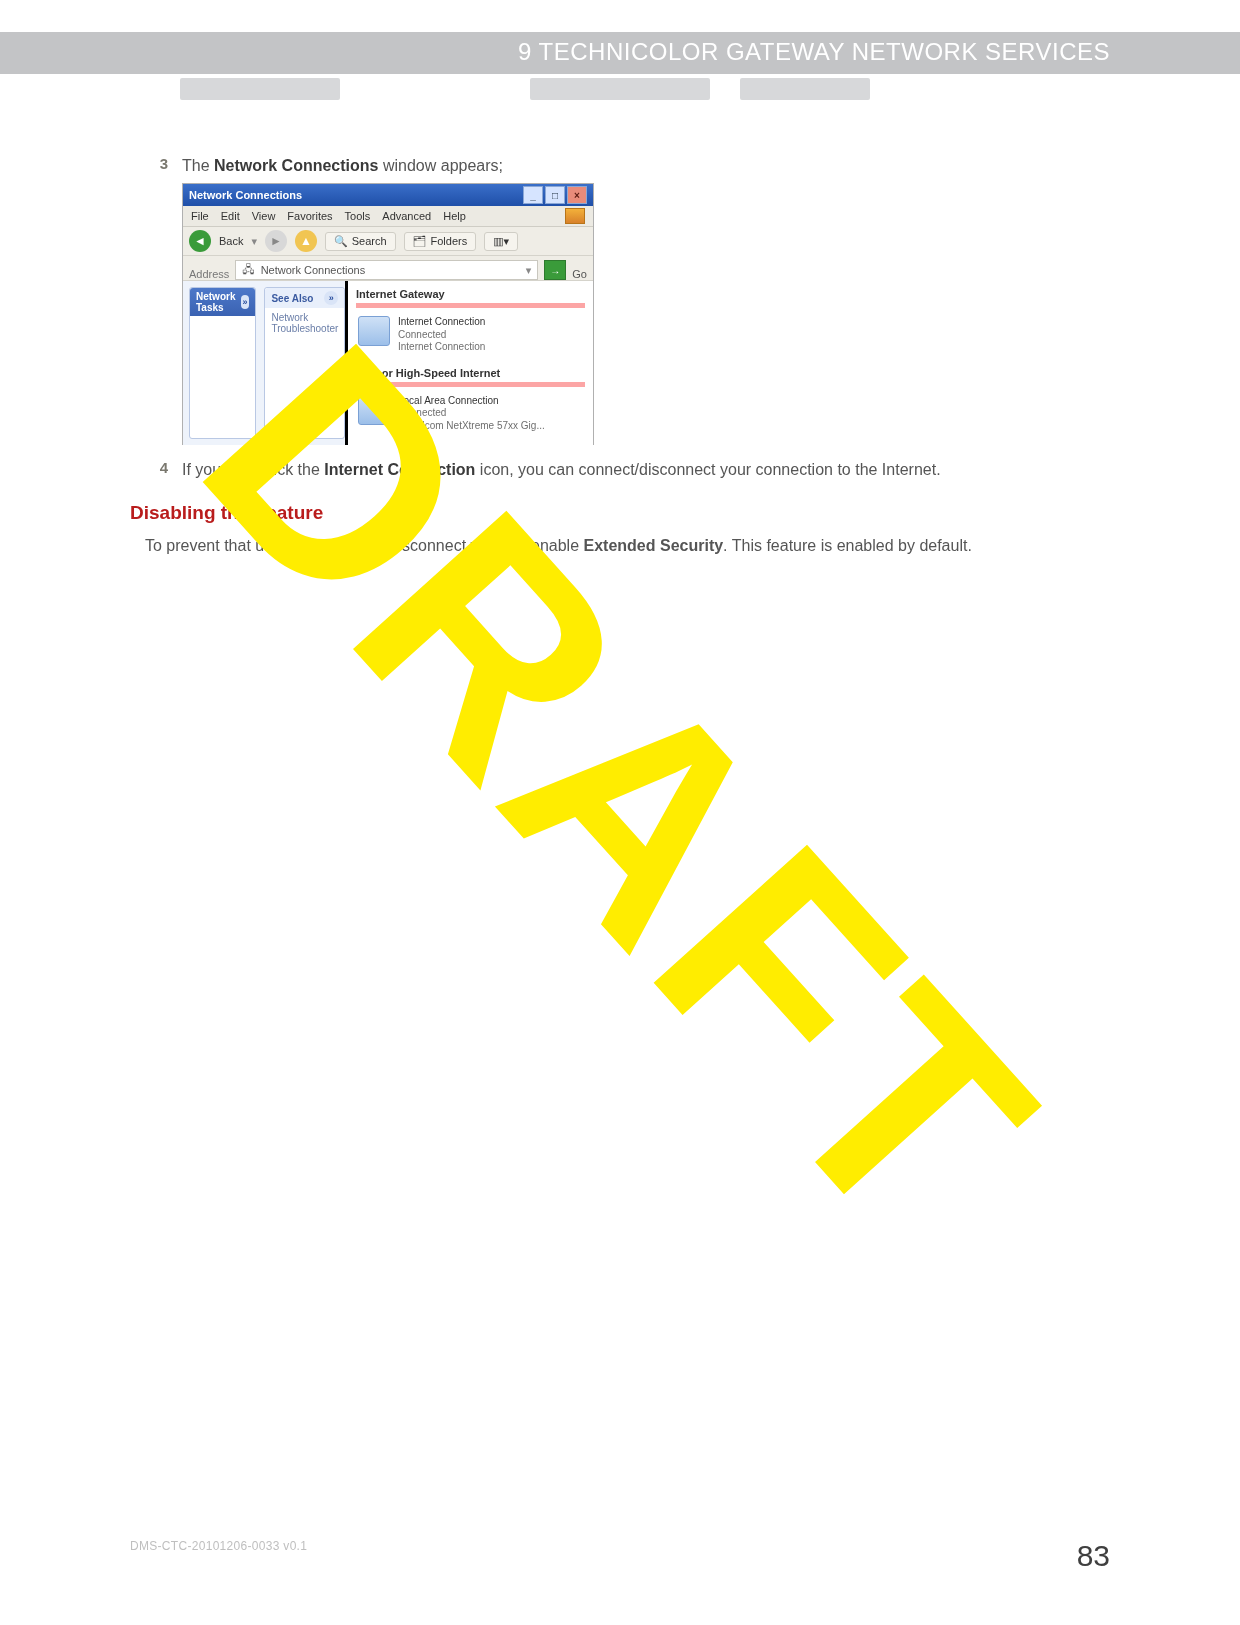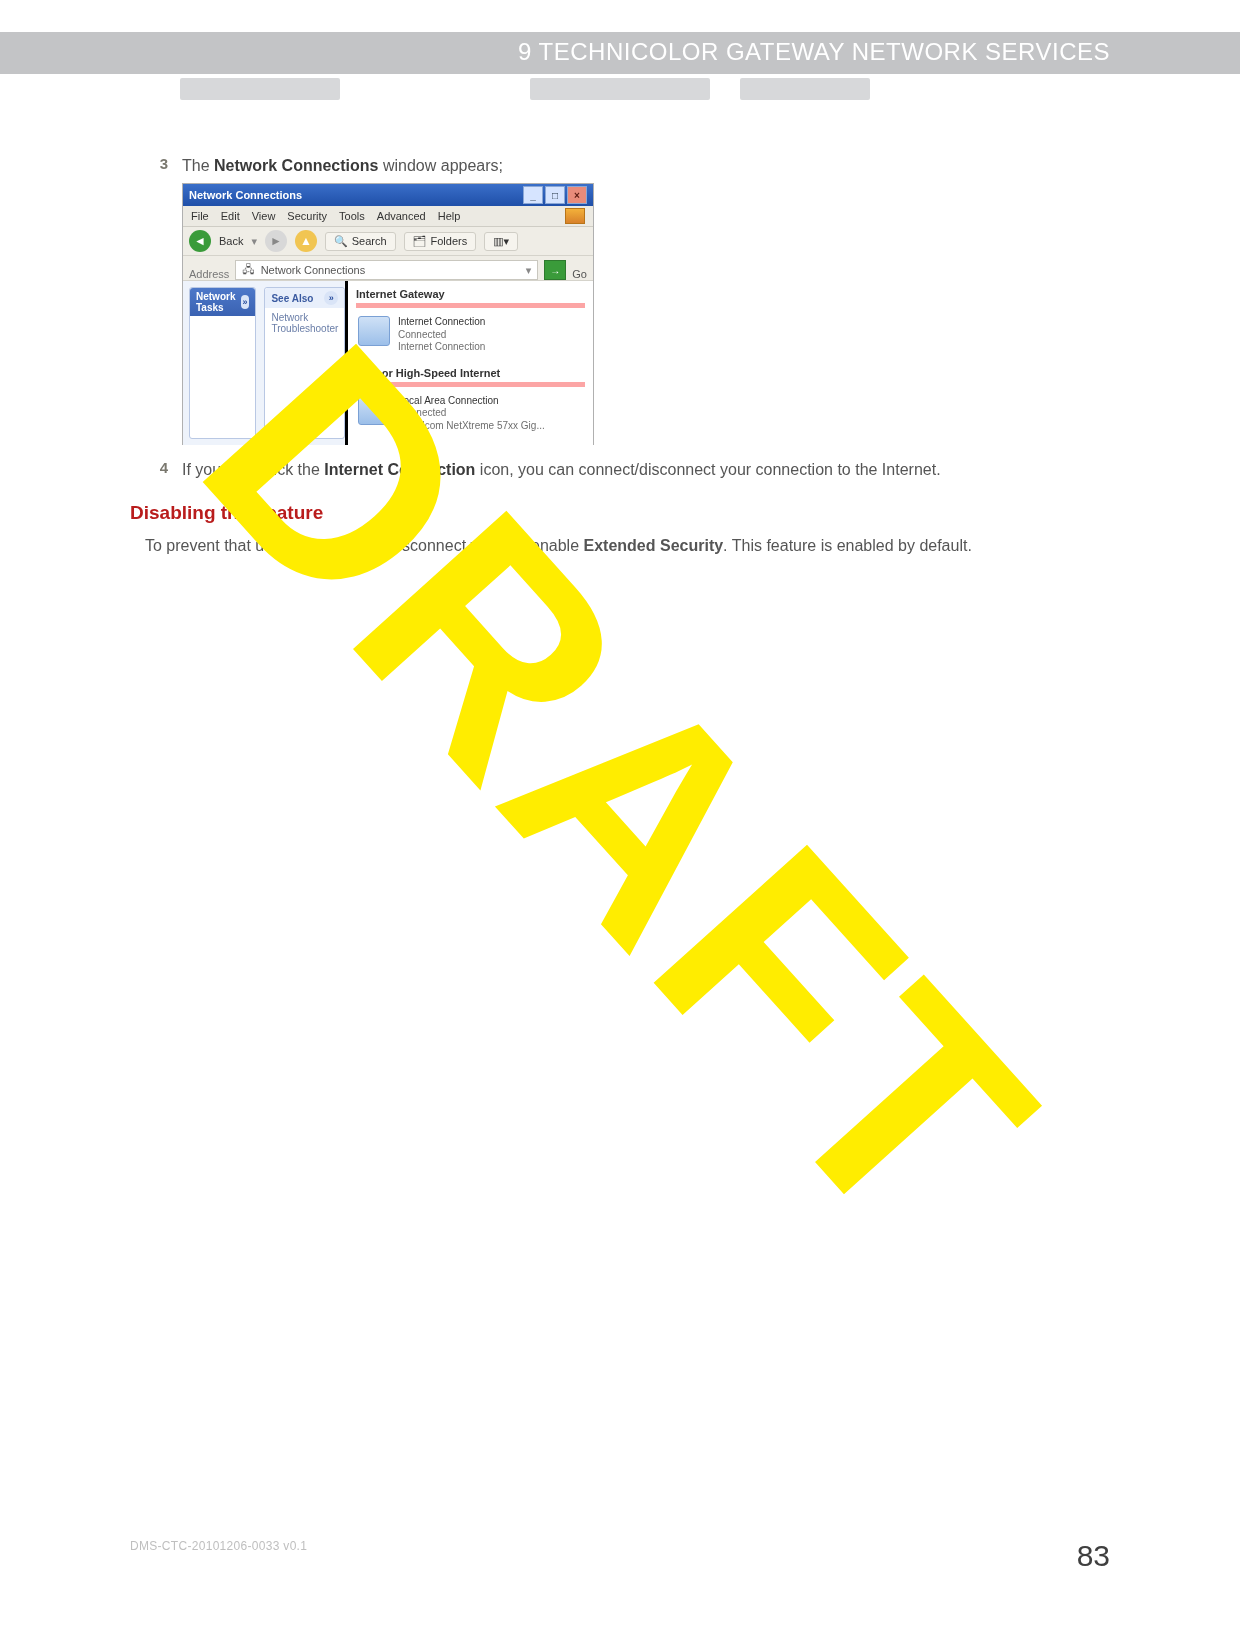--- a/index.html
+++ b/index.html
@@ -76,21 +76,21 @@
       <span>Network Connections</span>
       <span class="sp"></span>
       <span class="wbtn">_</span>
       <span class="wbtn">□</span>
       <span class="wbtn close">×</span>
     </div>
     <div class="menubar">
       <span>File</span>
       <span>Edit</span>
       <span>View</span>
-      <span>Security</span>
+      <span>Favorites</span>
       <span>Tools</span>
       <span>Advanced</span>
       <span>Help</span>
       <span class="flag"></span>
     </div>
     <div class="toolbar">
       <span class="tb-btn tb-back">◄</span>
       <span>Back</span>
       <span style="color:#888">▾</span>
       <span class="tb-btn tb-fwd">►</span>

